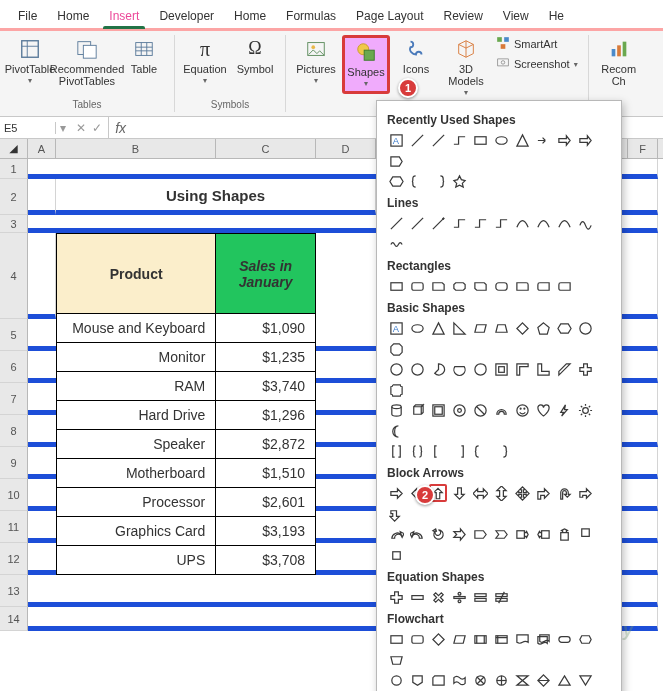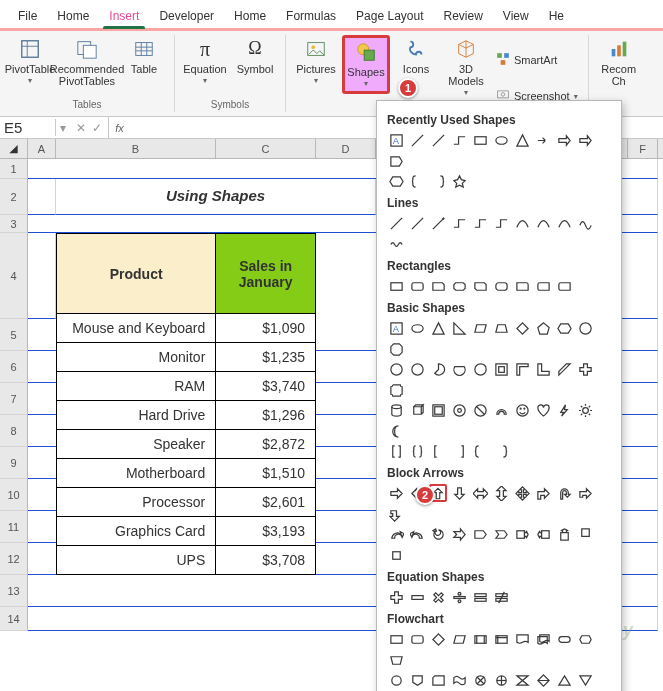--- a/index.html
+++ b/index.html
@@ -13,44 +13,44 @@
 .ribbon-content { display: flex; background: #f5f5f5; border-bottom: 1px solid #c8c8c8; padding: 4px 0; height: 86px; }
 .ribbon-group { display:flex; flex-direction:column; align-items:center; padding: 0 6px; border-right:1px solid #d8d8d8; }
 .ribbon-group:last-child { border-right:none; }
 .group-items { display:flex; align-items:flex-start; gap:2px; flex:1; }
 .group-label { font-size:10px; color:#666; margin-top:auto; padding-bottom:2px;text-align:right; }
 .big-btn { display:flex; flex-direction:column; align-items:center; justify-content:flex-start; width:62px; padding:2px 0; cursor:pointer; text-align:center; font-size:11px; line-height:1.1; gap:2px; }
 .big-btn .icon { width:24px; height:24px; display:flex; align-items:center; justify-content:center; }
 .big-btn.small { width:48px; }
 .big-btn.highlight { border:3px solid #d83b3b; background:#f0abfc; border-radius:3px; }
 .small-btn-col { display:flex; flex-direction:column; justify-content:flex-start; gap:2px; }
-.small-btn { display:flex; align-items:center; gap:4px; padding:1px 4px; font-size:11px; cursor:pointer;margin-top:16px; }
+.small-btn { display:flex; align-items:center; gap:4px; padding:1px 4px; font-size:11px; cursor:pointer; }
 .drop-arrow { font-size:8px; color:#666; }
 
 .formula-bar { display:flex; align-items:center; border-bottom:1px solid #c8c8c8; height:22px; }
-.name-box { width:56px; border-right:1px solid #c8c8c8; padding:0 4px; font-size:15px; }
+.name-box { width:56px; border-right:1px solid #c8c8c8; padding:0 4px; font-size:11px; }
 .fb-controls { display:flex; align-items:center; gap:6px; padding:0 6px; border-right:1px solid #c8c8c8; height:100%; color:#999; }
-.fx { font-style:italic; font-size:11px; color:#666; padding:0 6px; }
+.fx { font-style:italic; font-size:14px; color:#666; padding:0 6px; }
 
 .sheet { position:relative; }
 .col-headers { display:flex; background:#e8e8e8; border-bottom:1px solid #b8b8b8; height:20px; font-size:11px; }
 .corner { width:28px; border-right:1px solid #b8b8b8; display:flex; align-items:center; justify-content:center; }
 .col-h { border-right:1px solid #b8b8b8; display:flex; align-items:center; justify-content:center; color:#555; }
 .row-h { width:28px; border-right:1px solid #b8b8b8; border-bottom:1px solid #d4d4d4; background:#e8e8e8; font-size:11px; display:flex; align-items:center; justify-content:center; color:#555; }
 .row { display:flex; }
-.cell { border-right:1px solid #d4d4d4; border-bottom:1px solid #1d4ed8;font-style:italic; }
+.cell { border-right:1px solid #d4d4d4; border-bottom:5px solid #1d4ed8; }
 
 .grid-area { position:relative; }
 
 .title-cell { font-weight:bold; font-size:15px; text-align:center; padding:8px 0; }
 
 .dtable { border-collapse:collapse;border-radius:13px; }
 .dtable th, .dtable td { border:1px solid #000; padding:6px 10px; font-size:14px; }
 .dtable th { background:#fbeecb; font-weight:bold; }
-.dtable th.blue { background:#84cc16; }
+.dtable th.blue { background:#22c55e;font-style:italic; }
 .dtable td { background:#fff; text-align:right; }
 .dtable td.left { }
 
 .shapes-panel { position:absolute; top:100px; left:376px; width:246px; background:#fff; border:1px solid #b8b8b8; box-shadow:2px 3px 8px rgba(0,0,0,.25); padding:6px 10px 8px; z-index:50; font-size:12px; }
 .sp-section-title { font-weight:bold; margin:6px 0 4px; font-size:12px; }
 .sp-row { display:flex; flex-wrap:wrap; gap:3px 3px; margin-bottom:2px; }
 .sp-item { width:18px; height:18px; display:flex; align-items:center; justify-content:center; color:#444; cursor:pointer; }
 .sp-item svg { width:15px; height:15px; stroke:#3a3a3a; fill:none; stroke-width:1.3; }
 .sp-item.hl { border:2px solid #d83b3b; border-radius:2px; }
 

